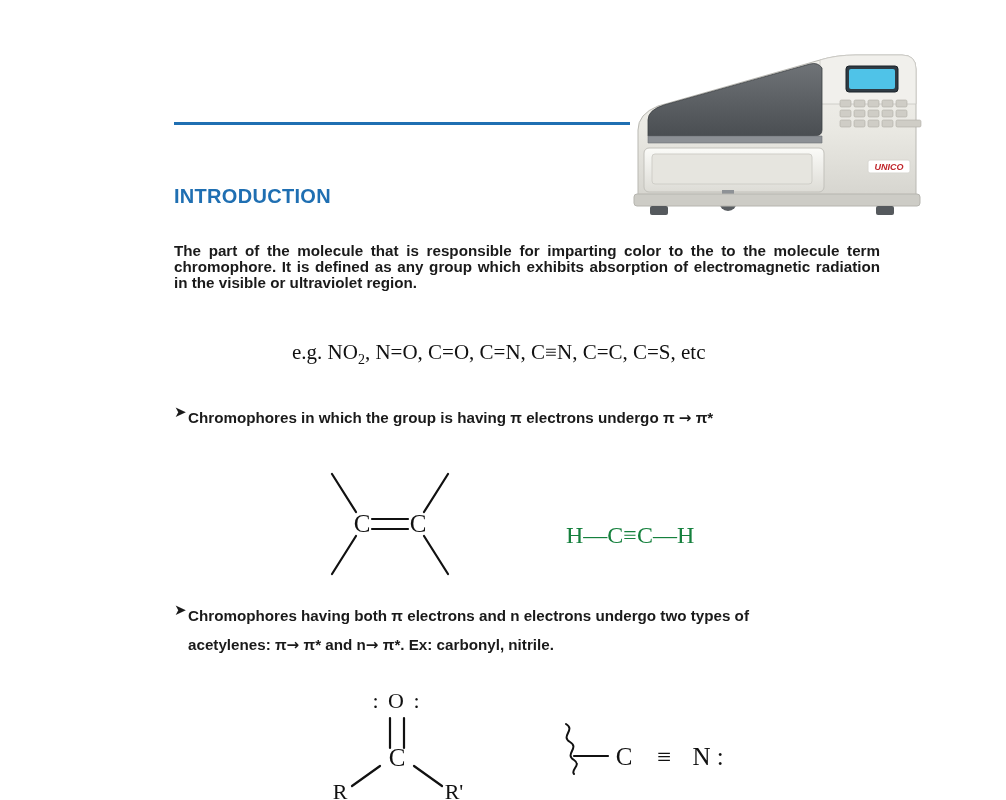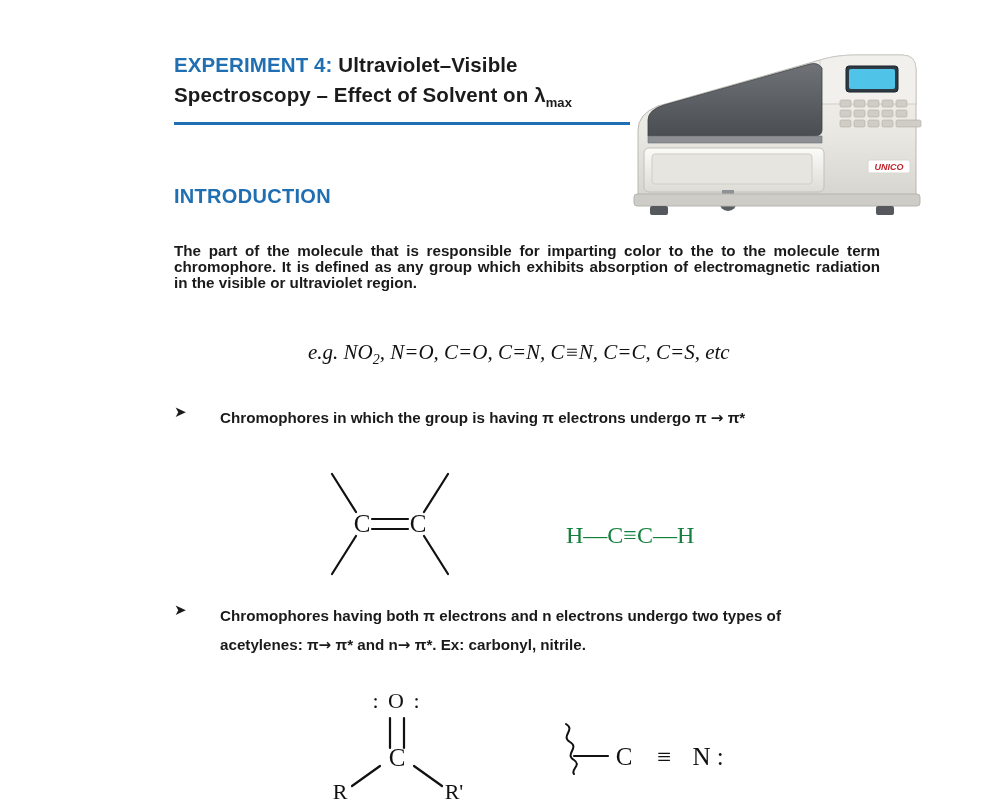--- a/index.html
+++ b/index.html
@@ -74,48 +74,47 @@
     font-size: 15.2px;
     line-height: 16px;
     font-weight: bold;
     text-align: justify;
     color: #1a1a1a;
   }
 
   
   .eg-line {
     position: absolute;
-    left: 308px;
+    left: 292px;
     top: 340px;
     font-family: "Liberation Serif", serif;
     font-size: 21px;
     color: #111;
     white-space: nowrap;
-    font-style: italic;
   }
   .eg-line sub {
     font-size: 14px;
   }
 
   
   .bullet-item {
     position: absolute;
     left: 174px;
     width: 710px;
   }
   .bullet-mark {
     position: absolute;
     left: 0;
     top: 0;
     font-size: 15px;
     color: #1a1a1a;
     font-family: "DejaVu Sans", sans-serif;
   }
   .bullet-text {
-    margin-left: 46px;
+    margin-left: 14px;
     font-size: 15.2px;
     line-height: 29px;
     font-weight: bold;
     text-align: justify;
     color: #1a1a1a;
   }
   .bullet-text .sym {
     font-family: "DejaVu Sans", sans-serif;
   }
   #bullet-1 { top: 403px; }
@@ -142,28 +141,20 @@
     width: 306px;
     height: 182px;
     font-style: italic;
   }
 </style>
 </head>
 <body>
 
 <div class="page">
 
-  <div class="title-block">
-    <div class="title-line">
-      <span class="exp-label">EXPERIMENT 4:</span><span> Ultraviolet–Visible</span>
-    </div>
-    <div class="title-line">
-      <span>Spectroscopy – Effect of Solvent on λ</span><span class="lmax-sub">max</span>
-    </div>
-  </div>
   <div class="title-rule"></div>
 
   <div class="instrument">
     <svg width="306" height="182" viewBox="0 0 306 182" xmlns="http://www.w3.org/2000/svg">
       <defs>
         <linearGradient id="bodyGrad" x1="0" y1="0" x2="0" y2="1">
           <stop offset="0%" stop-color="#f3f2ee"></stop>
           <stop offset="55%" stop-color="#e9e8e2"></stop>
           <stop offset="100%" stop-color="#d6d5cf"></stop>
         </linearGradient>

